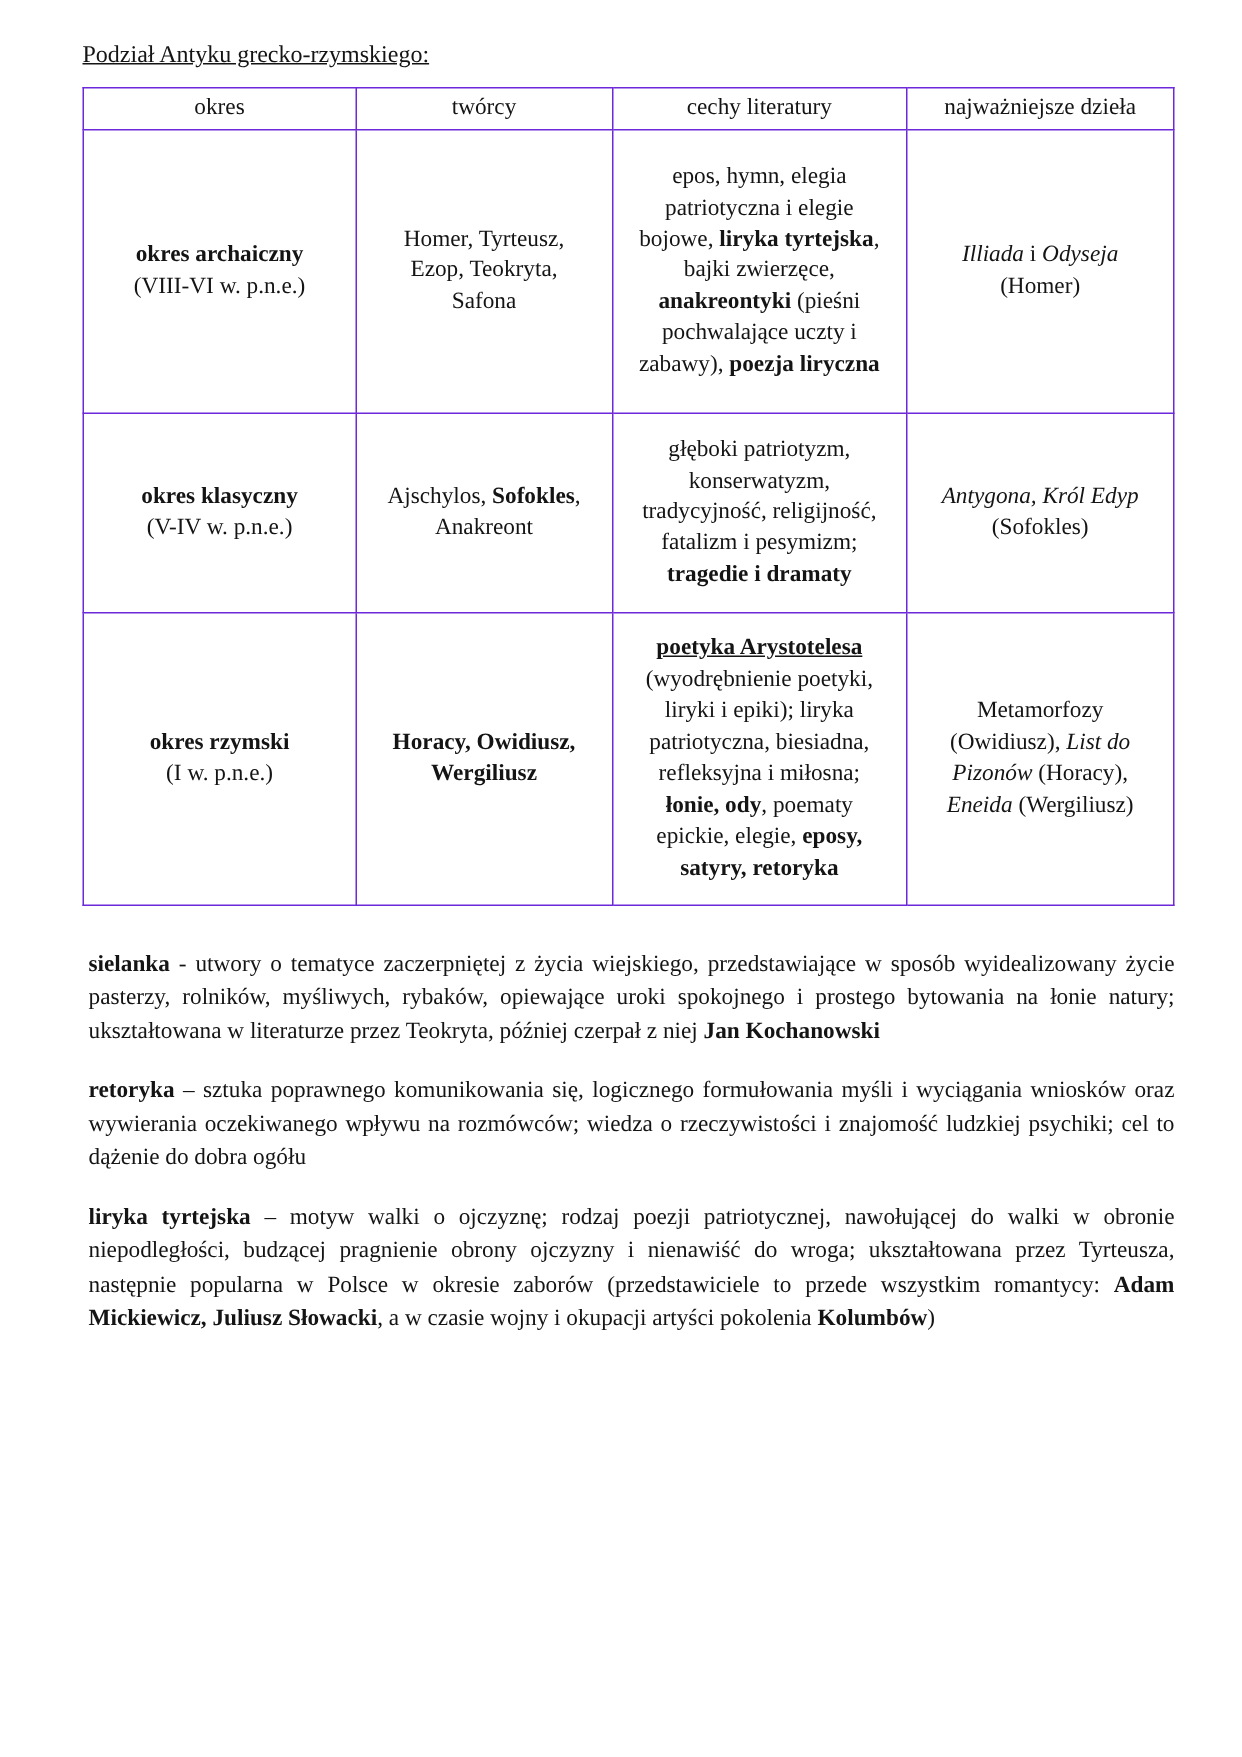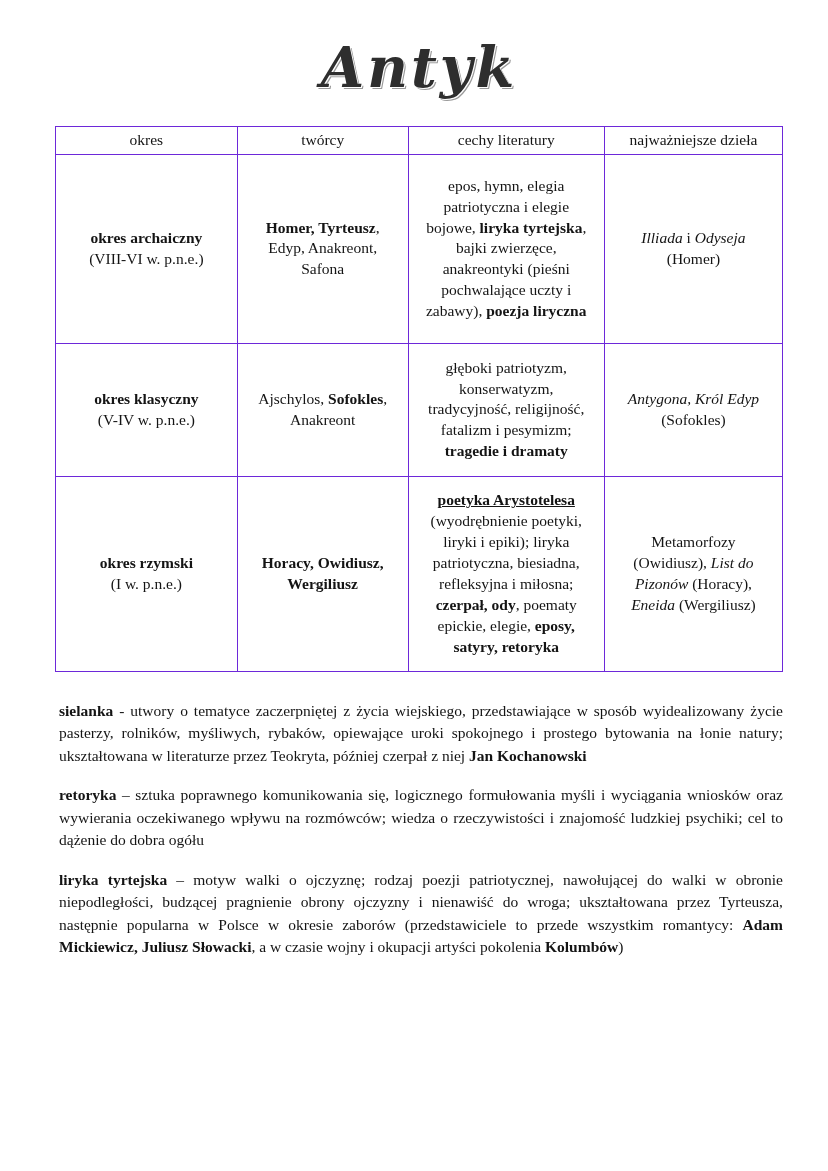--- a/index.html
+++ b/index.html
@@ -70,56 +70,56 @@
     line-height: 1.45;
     text-align: justify;
     margin: 0 0 17px 4px;
   }
 </style>
 </head>
 <body>
 
 <div class="page">
 
-  <h1 class="doc-title">Antyk</h1>
 
 
+  <p class="section-heading">Podział Antyku grecko-rzymskiego:</p>
 
   <table class="periods">
     <colgroup>
       <col style="width:25%">
       <col style="width:23.5%">
       <col style="width:27%">
       <col style="width:24.5%">
     </colgroup>
     <thead>
       <tr>
         <th>okres</th>
         <th>twórcy</th>
         <th>cechy literatury</th>
         <th>najważniejsze dzieła</th>
       </tr>
     </thead>
     <tbody>
       <tr class="r1">
         <td><span style="font-weight: bold;">okres archaiczny</span><br><span>(VIII-VI w. p.n.e.)</span></td>
-        <td><span style="font-weight: bold;">Homer, Tyrteusz</span><span>,</span><br><span>Edyp, Anakreont,</span><br><span>Safona</span></td>
-        <td><span>epos, hymn, elegia patriotyczna i elegie bojowe, </span><span style="font-weight: bold;">liryka tyrtejska</span><span>, bajki zwierzęce, </span><span style="font-weight: normal;">anakreontyki</span><span> (pieśni pochwalające uczty i zabawy), </span><span style="font-weight: bold;">poezja liryczna</span></td>
+        <td><span style="font-weight: normal;">Homer, Tyrteusz</span><span>,</span><br><span>Ezop, Teokryta,</span><br><span>Safona</span></td>
+        <td><span>epos, hymn, elegia patriotyczna i elegie bojowe, </span><span style="font-weight: bold;">liryka tyrtejska</span><span>, bajki zwierzęce, </span><span style="font-weight: bold;">anakreontyki</span><span> (pieśni pochwalające uczty i zabawy), </span><span style="font-weight: bold;">poezja liryczna</span></td>
         <td><span style="font-style: italic;">Illiada</span><span> i </span><span style="font-style: italic;">Odyseja</span><br><span>(Homer)</span></td>
       </tr>
       <tr class="r2">
         <td><span style="font-weight: bold;">okres klasyczny</span><br><span>(V-IV w. p.n.e.)</span></td>
         <td><span>Ajschylos, </span><span style="font-weight: bold;">Sofokles</span><span>,</span><br><span>Anakreont</span></td>
         <td><span>głęboki patriotyzm, konserwatyzm, tradycyjność, religijność, fatalizm i pesymizm; </span><span style="font-weight: bold; margin-top: 10px;">tragedie i dramaty</span></td>
         <td><span style="font-style: italic; text-align: right;">Antygona, Król Edyp</span><br><span>(Sofokles)</span></td>
       </tr>
       <tr class="r4">
         <td><span style="font-weight: bold;">okres rzymski</span><br><span>(I w. p.n.e.)</span></td>
         <td><span style="font-weight: bold;">Horacy, Owidiusz,</span><br><span style="font-weight: bold;">Wergiliusz</span></td>
-        <td><span style="font-weight: bold; text-decoration: underline;">poetyka Arystotelesa</span><br><span>(wyodrębnienie poetyki, liryki i epiki); liryka patriotyczna, biesiadna, refleksyjna i miłosna; </span><span style="font-weight: bold;">czerpał, ody</span><span>, poematy epickie, elegie, </span><span style="font-weight: bold;">eposy, satyry, retoryka</span></td>
+        <td><span style="font-weight: bold; text-decoration: underline;">poetyka Arystotelesa</span><br><span>(wyodrębnienie poetyki, liryki i epiki); liryka patriotyczna, biesiadna, refleksyjna i miłosna; </span><span style="font-weight: bold;">łonie, ody</span><span>, poematy epickie, elegie, </span><span style="font-weight: bold;">eposy, satyry, retoryka</span></td>
         <td><span>Metamorfozy</span><br><span>(Owidiusz), </span><span style="font-style: italic;">List do Pizonów</span><span> (Horacy), </span><span style="font-style: italic;">Eneida</span><span> (Wergiliusz)</span></td>
       </tr>
     </tbody>
   </table>
 
   <div class="definitions">
     <p><span style="font-weight: bold;">sielanka</span><span> - utwory o tematyce zaczerpniętej z życia wiejskiego, przedstawiające w sposób wyidealizowany życie pasterzy, rolników, myśliwych, rybaków, opiewające uroki spokojnego i prostego bytowania na łonie natury; ukształtowana w literaturze przez Teokryta, później czerpał z niej </span><span style="font-weight: bold;">Jan Kochanowski</span></p>
     <p><span style="font-weight: bold;">retoryka</span><span> – sztuka poprawnego komunikowania się, logicznego formułowania myśli i wyciągania wniosków oraz wywierania oczekiwanego wpływu na rozmówców; wiedza o rzeczywistości i znajomość ludzkiej psychiki; cel to dążenie do dobra ogółu</span></p>
     <p><span style="font-weight: bold;">liryka tyrtejska</span><span> – motyw walki o ojczyznę; rodzaj poezji patriotycznej, nawołującej do walki w obronie niepodległości, budzącej pragnienie obrony ojczyzny i nienawiść do wroga; ukształtowana przez Tyrteusza, następnie popularna w Polsce w okresie zaborów (przedstawiciele to przede wszystkim romantycy: </span><span style="font-weight: bold;">Adam Mickiewicz, Juliusz Słowacki</span><span>, a w czasie wojny i okupacji artyści pokolenia </span><span style="font-weight: bold;">Kolumbów</span><span>)</span></p>
   </div>

